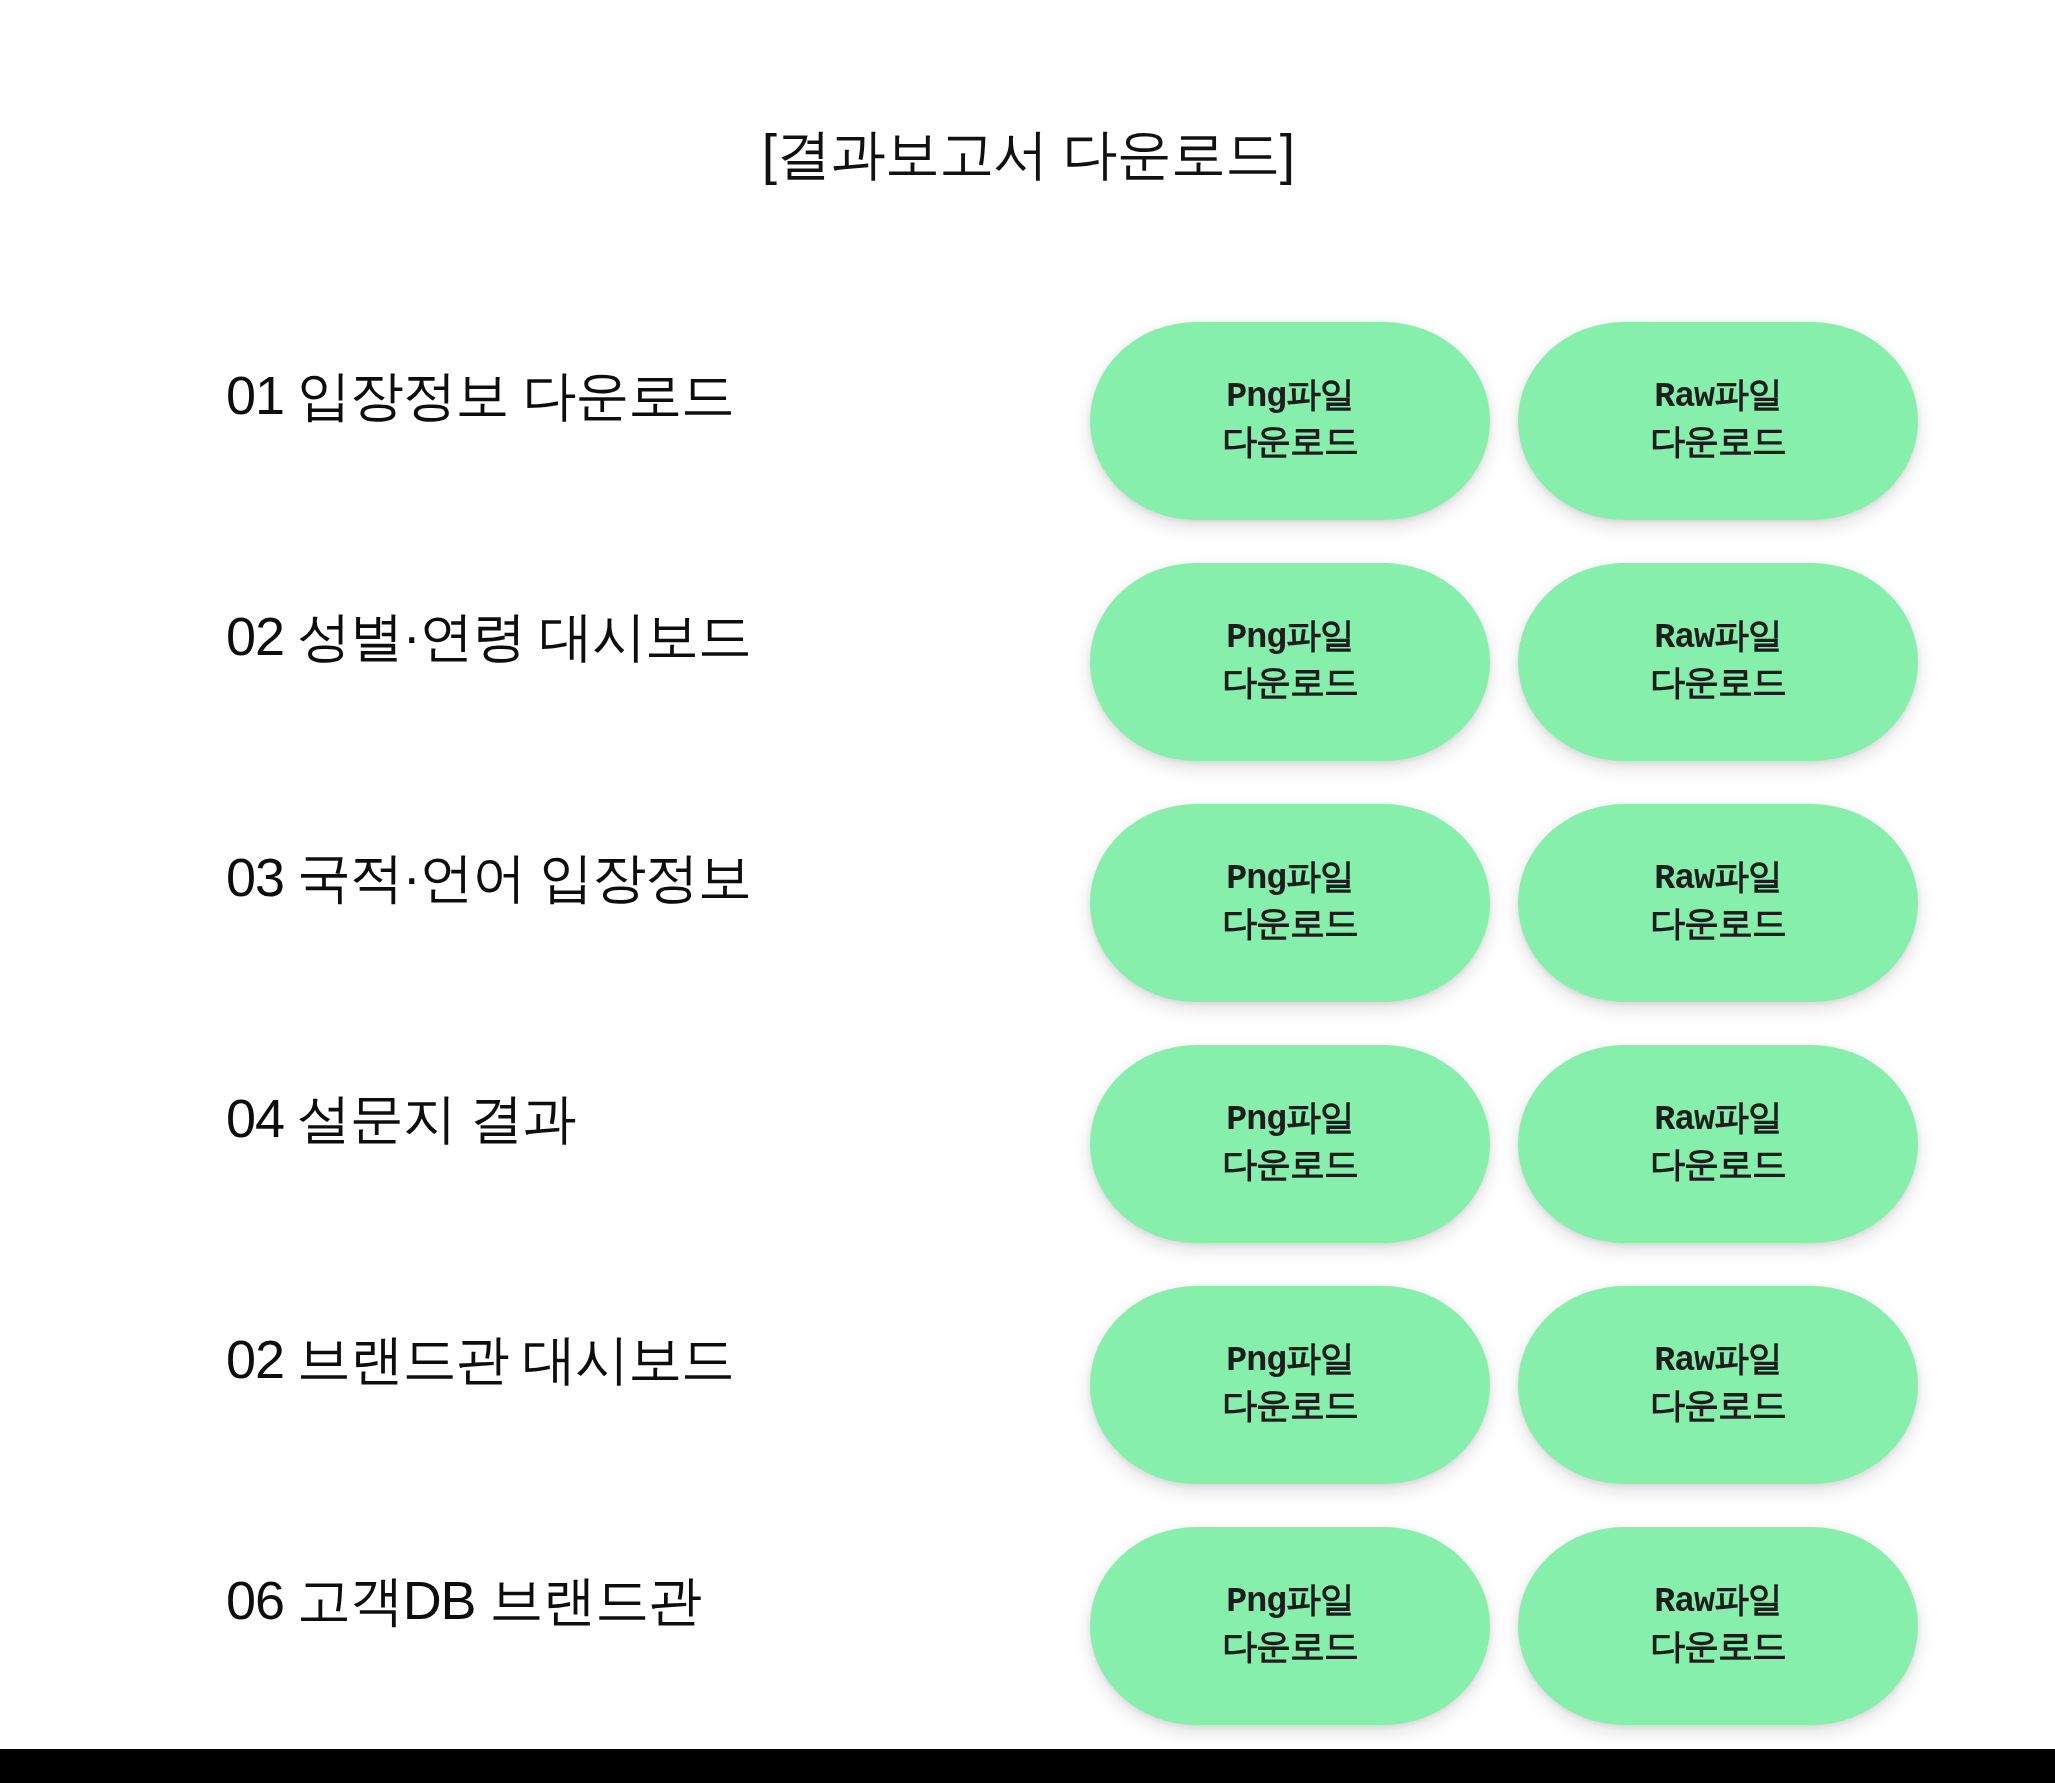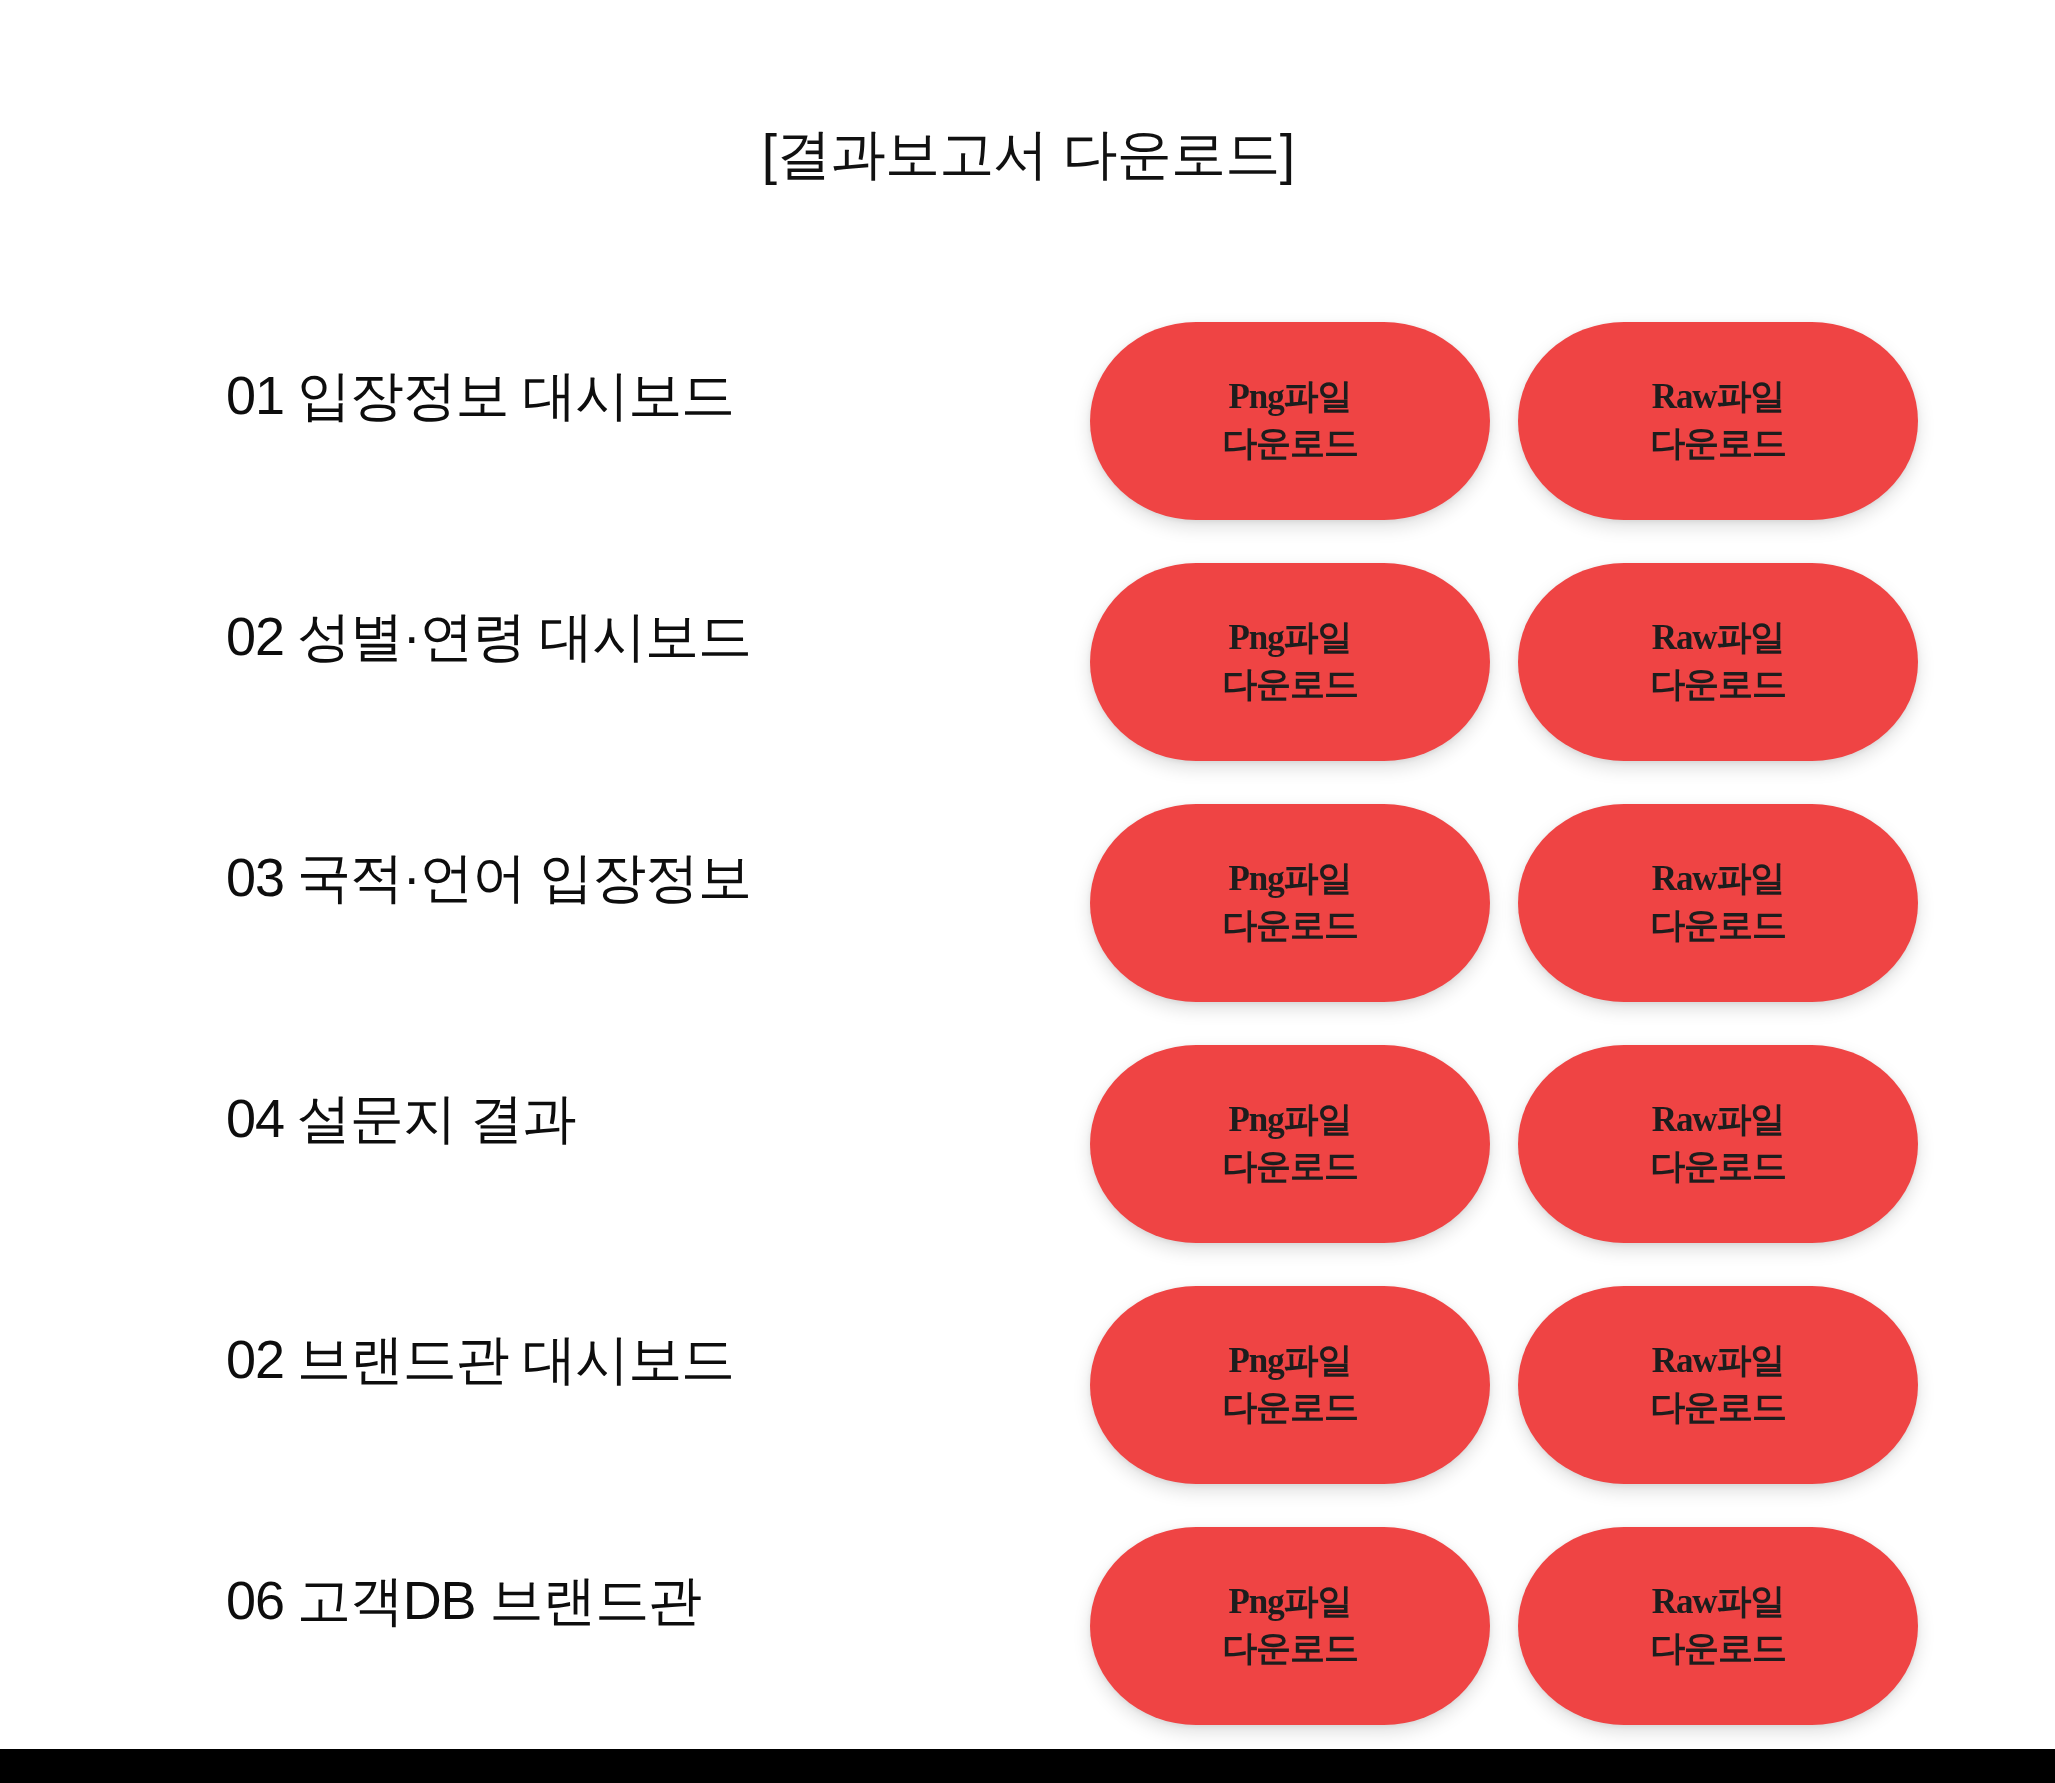--- a/index.html
+++ b/index.html
@@ -72,23 +72,23 @@
 
   
   .btn {
     position: absolute;
     top: 25px;
     width: 400px;
     height: 198px;
     border: 0;
     padding: 0;
     border-radius: 106px / 99px;
-    background: #ef4444;
+    background: #86efac;
     color: #1d1d1d;
-    font-family: Liberation Serif, serif;
+    font-family: Liberation Mono, monospace;
     font-size: 35px;
     font-weight: 700;
     line-height: 1.34;
     letter-spacing: -1.1px;
     text-align: center;
     display: flex;
     flex-direction: column;
     align-items: center;
     justify-content: center;
     box-shadow: 0 7px 18.4px rgba(0, 0, 0, 0.13),
@@ -115,21 +115,21 @@
 <body>
 
 <div id="page">
 
   <h1 class="page-title">[결과보고서 다운로드]</h1>
 
   <div class="content" id="content">
       <div class="row">
         <div class="row-label">
           <span class="row-index">01</span>
-          <span class="row-text">입장정보 대시보드</span>
+          <span class="row-text">입장정보 다운로드</span>
         </div>
         <button class="btn png">
           <span class="l1">Png파일</span>
           <span class="l2">다운로드</span>
         </button>
         <button class="btn raw">
           <span class="l1">Raw파일</span>
           <span class="l2">다운로드</span>
         </button>
       </div>

